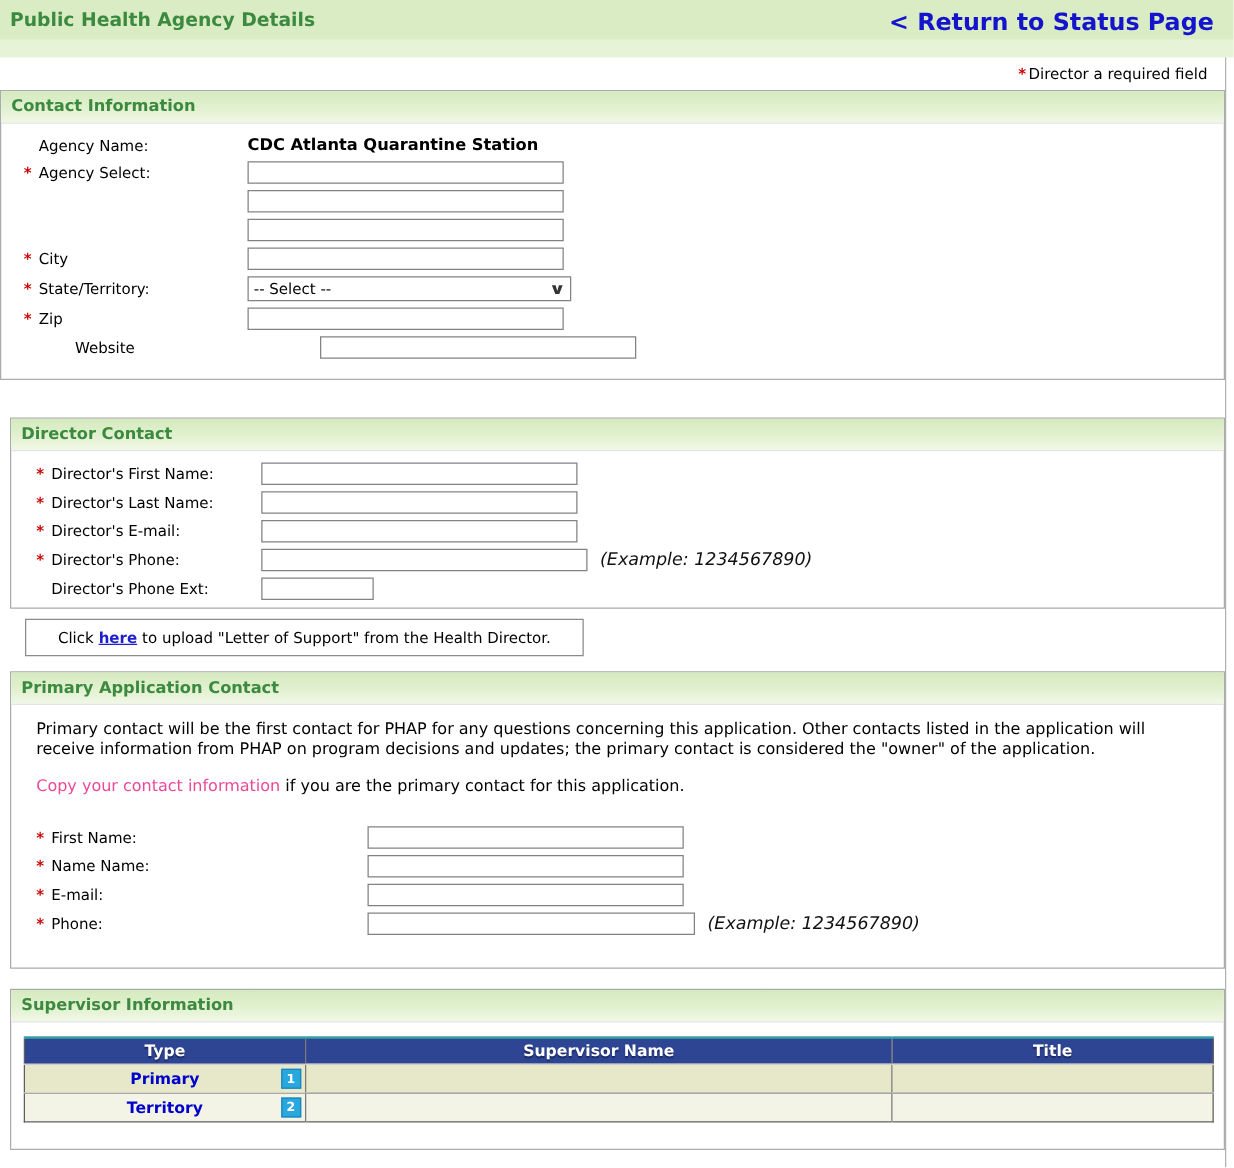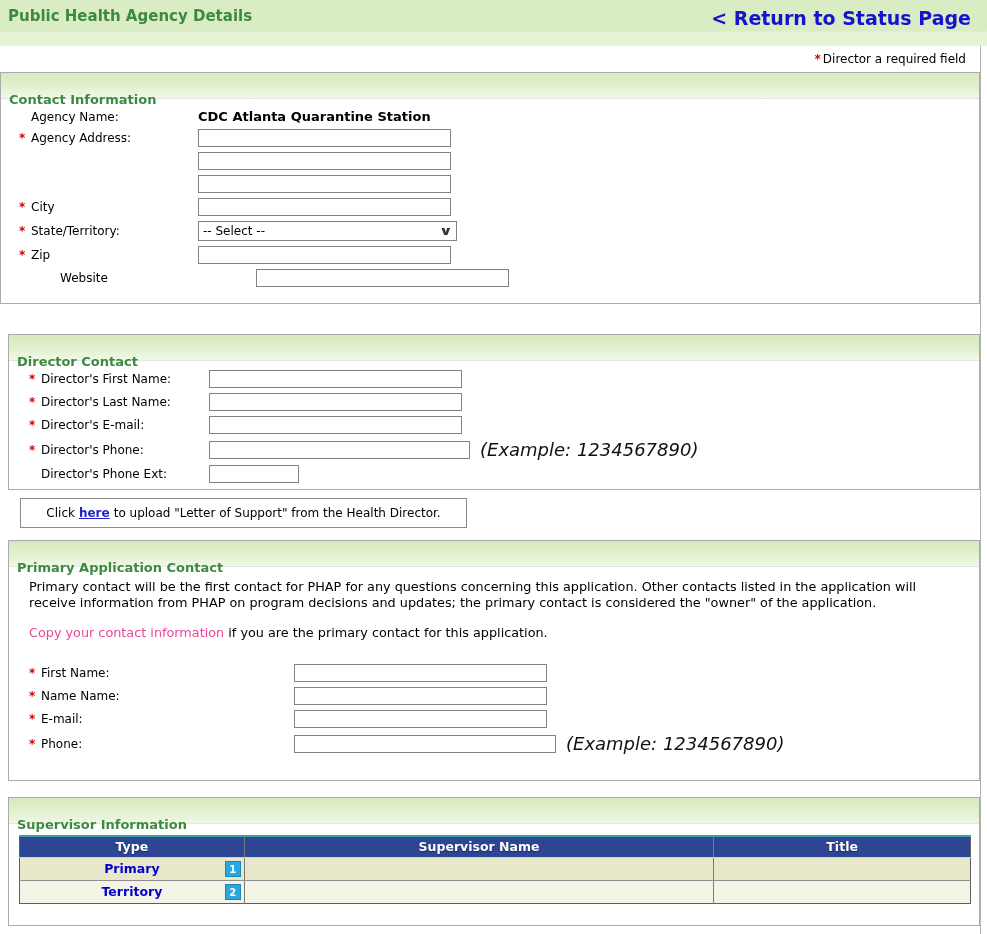--- a/index.html
+++ b/index.html
@@ -17,32 +17,32 @@
   .return-link { color:#1414cc; font-size:19px; font-weight:bold; text-decoration:none; cursor:pointer; }
 
   .page { width:981px; border-right:1px solid #b2b2b2; min-height:888px; }
 
   .required-note { text-align:right; padding:6px 14px 4px 0; font-size:12px; }
   .req-star { color:#cc0000; font-weight:bold; margin-right:2px; }
 
   
   .section { border:1px solid #ababab; background:#fff; }
   .sec-head {
-    height:26px; padding:19px 0 0 8px;
+    height:26px; padding:5px 0 0 8px;
     background:linear-gradient(180deg,#d5eabf 0%,#e2f1d0 55%,#f0f8e6 100%);
     color:#3c8a3f; font-size:13px; font-weight:bold;
     border-bottom:1px solid #e4e4e4;
   }
 
   
   .frow { display:flex; align-items:center; margin-bottom:5px; font-size:12px; }
   .req { width:12px; color:#cc0000; font-weight:bold; flex:0 0 12px; font-size:12px; }
   .txt { height:18px; border:1px solid #828282; width:253px; font-size:12px;
          font-family:inherit; padding:0 3px; background:#fff; }
-  .example { font-style:italic; font-size:18px; margin-left:10px; color:#111; }
+  .example { font-style:italic; font-size:14px; margin-left:10px; color:#111; }
 
   
   .sec-contact { margin-top:2px; }
   .sec-contact .body { padding:10px 0 16px 18px; }
   .sec-contact .flabel { width:167px; }
   .agency-value { font-size:13px; font-weight:bold; }
 
   
   .fakeselect { width:259px; height:20px; border:1px solid #828282; background:#fff;
                 display:flex; align-items:center; justify-content:space-between;
@@ -107,21 +107,21 @@
   <div class="section sec-contact">
     <div class="sec-head">Contact Information</div>
     <div class="body">
       <div class="frow">
         <span class="req"></span>
         <span class="flabel">Agency Name:</span>
         <span class="agency-value">CDC Atlanta Quarantine Station</span>
       </div>
       <div class="frow">
         <span class="req">*</span>
-        <span class="flabel">Agency Address:</span>
+        <span class="flabel">Agency Select:</span>
         <input class="txt" type="text" style="">
       </div>
       <div class="frow">
         <span class="req"></span>
         <span class="flabel"></span>
         <input class="txt" type="text" style="">
       </div>
       <div class="frow">
         <span class="req"></span>
         <span class="flabel"></span>

